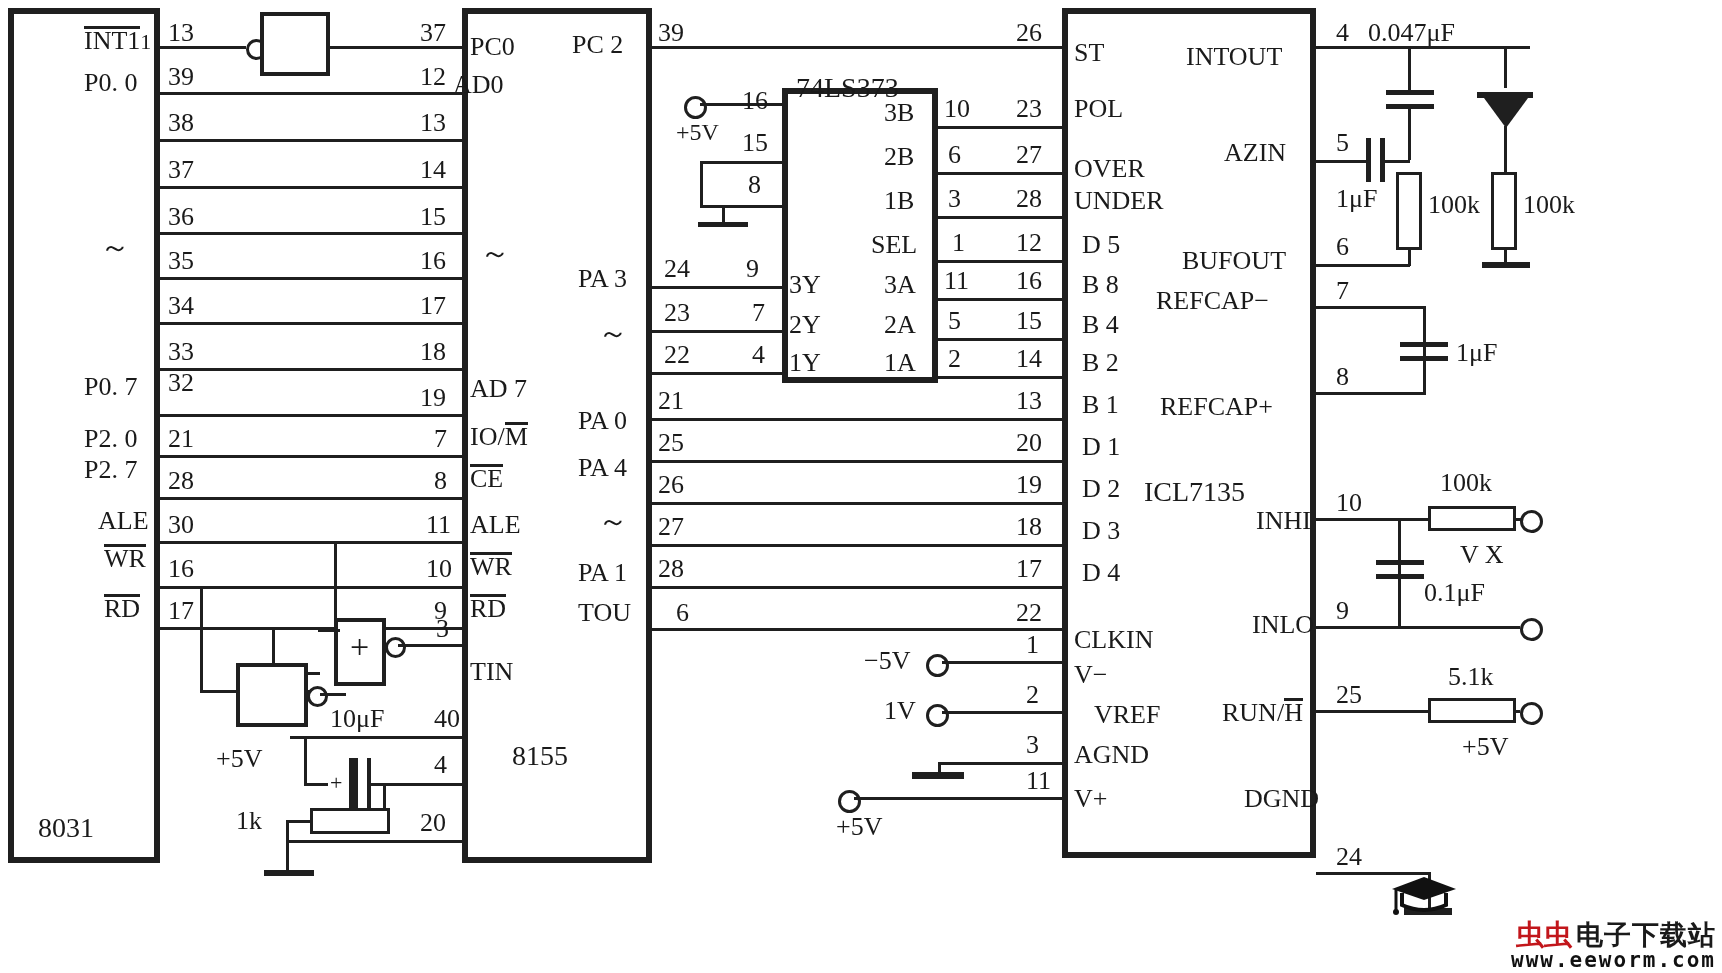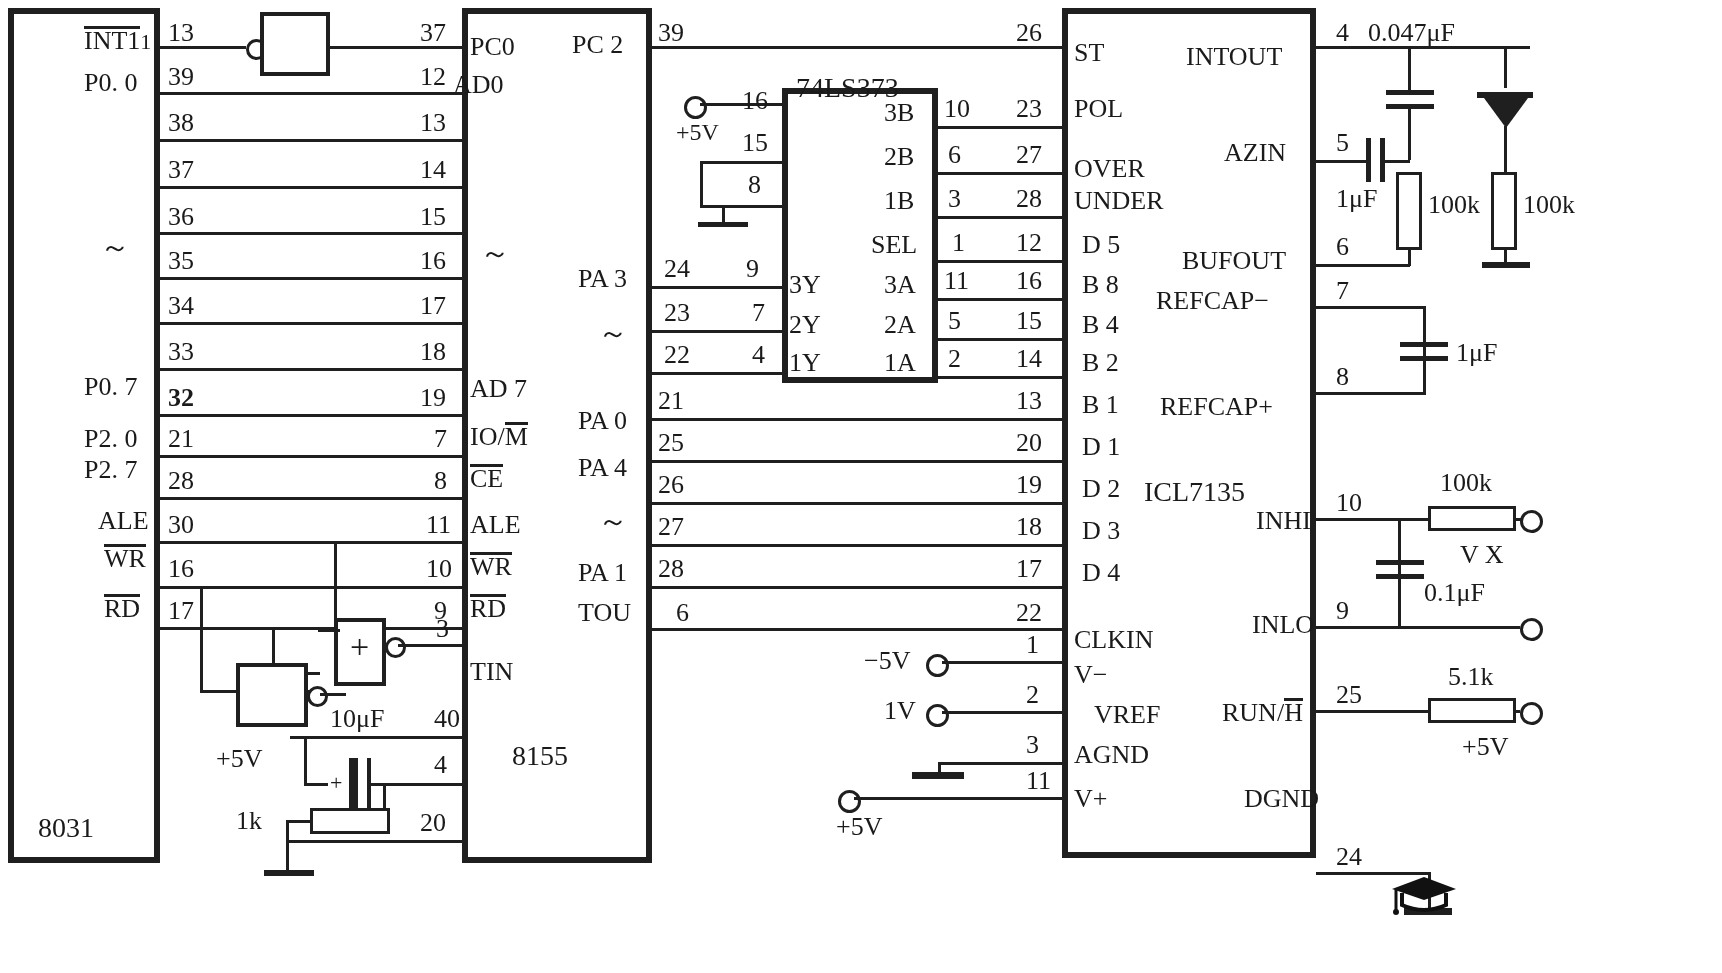--- a/index.html
+++ b/index.html
@@ -185,21 +185,21 @@
 
   <div class="wire wh" style="left:160px;top:322px;width:302px;"></div>
   <div class="lbl pin" style="left:168px;top:293px;">34</div>
   <div class="lbl pin" style="left:420px;top:293px;">17</div>
 
   <div class="wire wh" style="left:160px;top:368px;width:302px;"></div>
   <div class="lbl pin" style="left:168px;top:339px;">33</div>
   <div class="lbl pin" style="left:420px;top:339px;">18</div>
 
   <div class="wire wh" style="left:160px;top:414px;width:302px;"></div>
-  <div class="lbl pin" style="left:168px;top:385px;font-weight:bold;">32</div>
+  <div class="lbl pin" style="left:168px;top:370px;">32</div>
   <div class="lbl pin" style="left:420px;top:385px;">19</div>
 
   <div class="wire wh" style="left:160px;top:455px;width:302px;"></div>
   <div class="lbl pin" style="left:168px;top:426px;">21</div>
   <div class="lbl pin" style="left:434px;top:426px;">7</div>
 
   <div class="wire wh" style="left:160px;top:497px;width:302px;"></div>
   <div class="lbl pin" style="left:168px;top:468px;">28</div>
   <div class="lbl pin" style="left:434px;top:468px;">8</div>
 
@@ -404,20 +404,28 @@
   <div class="lbl val" style="left:1448px;top:664px;">5.1k</div>
   <div class="term" style="left:1520px;top:702px;"></div>
   <div class="lbl sig" style="left:1462px;top:734px;">+5V</div>
 
   <div class="wire wh" style="left:1316px;top:872px;width:4px;"></div>
   <div class="wire wh" style="left:1316px;top:872px;width:114px;"></div>
   <div class="lbl pin" style="left:1336px;top:844px;">24</div>
   <div class="wire wv" style="left:1428px;top:872px;height:40px;"></div>
   <div class="gndw" style="left:1404px;top:908px;width:48px;height:7px;"></div>
 
+  <div id="wm">
+    <div>
+      <span class="cap-hat" style="position:relative;display:inline-block;width:0;height:0;"></span>
+      <span class="bugs">虫虫</span>
+      <span class="wm-cn">电子下载站</span>
+    </div>
+    <div class="wm-url">www.eeworm.com</div>
+  </div>
 
   <svg style="position:absolute;right:262px;bottom:58px;width:72px;height:42px;" viewBox="0 0 72 42">
     <polygon points="4,16 36,4 68,16 36,27" fill="#111"></polygon>
     <path d="M14 20 L14 32 Q36 42 58 32 L58 20" fill="none" stroke="#111" stroke-width="4"></path>
     <line x1="8" y1="17" x2="8" y2="38" stroke="#111" stroke-width="3"></line>
     <circle cx="8" cy="39" r="3" fill="#111"></circle>
   </svg>
 
 </div>
 

